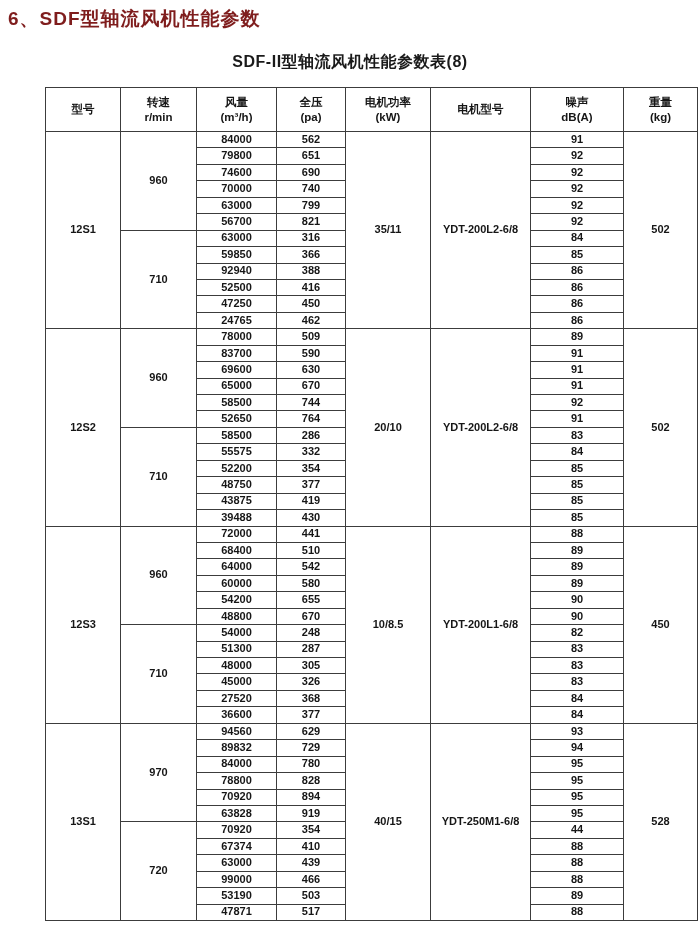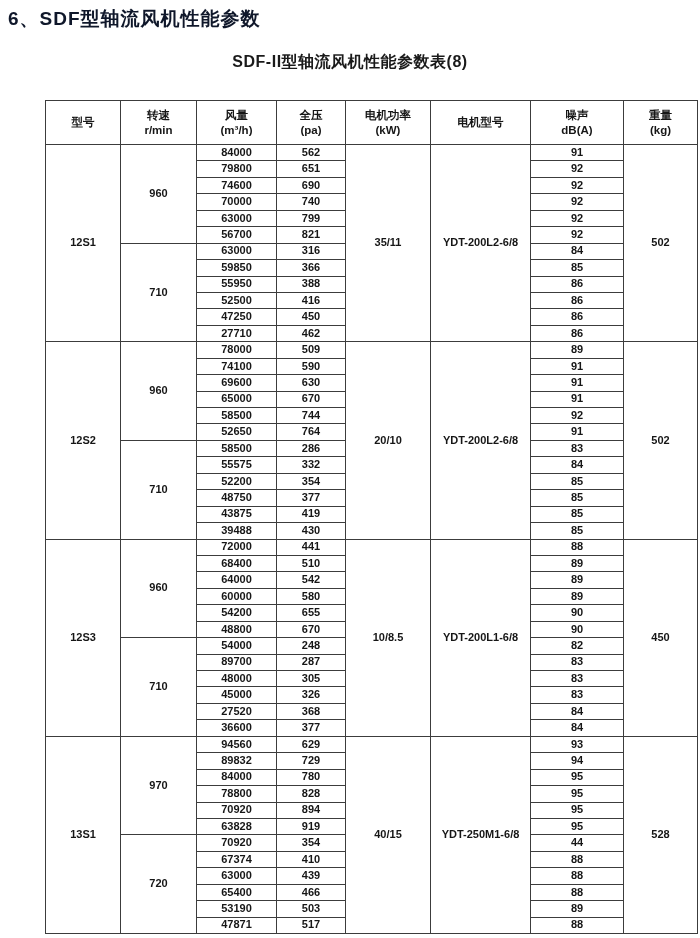--- a/index.html
+++ b/index.html
@@ -18,38 +18,38 @@
     background: #ffffff;
     overflow: hidden;
   }
   .page-title {
     position: absolute;
     left: 8px;
     top: 6px;
     font-size: 19px;
     font-weight: 700;
     letter-spacing: 1px;
-    color: #0f172a;
+    color: #7f1d1d;
     white-space: nowrap;
   }
   .table-title {
     position: absolute;
     left: 0;
     top: 52px;
     width: 700px;
     text-align: center;
     font-size: 16px;
     font-weight: 700;
     letter-spacing: 0.5px;
     color: #1a1a1a;
   }
   table.perf-table {
     position: absolute;
     left: 45px;
-    top: 100px;
+    top: 87px;
     width: 652px;
     height: 834px;
     border-collapse: collapse;
     table-layout: fixed;
     font-size: 11px;
   }
   table.perf-table th,
   table.perf-table td {
     border: 1px solid #3c3c3c;
     text-align: center;
@@ -170,51 +170,51 @@
           <td>63000</td>
           <td>316</td>
           <td>84</td>
         </tr>
         <tr>
           <td>59850</td>
           <td>366</td>
           <td>85</td>
         </tr>
         <tr>
-          <td>55950</td>
+          <td>92940</td>
           <td>388</td>
           <td>86</td>
         </tr>
         <tr>
           <td>52500</td>
           <td>416</td>
           <td>86</td>
         </tr>
         <tr>
           <td>47250</td>
           <td>450</td>
           <td>86</td>
         </tr>
         <tr>
-          <td>27710</td>
+          <td>24765</td>
           <td>462</td>
           <td>86</td>
         </tr>
         <tr class="section-start">
           <td rowspan="12">12S2</td>
           <td rowspan="6">960</td>
           <td>78000</td>
           <td>509</td>
           <td rowspan="12">20/10</td>
           <td rowspan="12">YDT-200L2-6/8</td>
           <td>89</td>
           <td rowspan="12">502</td>
         </tr>
         <tr>
-          <td>74100</td>
+          <td>83700</td>
           <td>590</td>
           <td>91</td>
         </tr>
         <tr>
           <td>69600</td>
           <td>630</td>
           <td>91</td>
         </tr>
         <tr>
           <td>65000</td>
@@ -297,21 +297,21 @@
           <td>670</td>
           <td>90</td>
         </tr>
         <tr>
           <td rowspan="6">710</td>
           <td>54000</td>
           <td>248</td>
           <td>82</td>
         </tr>
         <tr>
-          <td>89700</td>
+          <td>51300</td>
           <td>287</td>
           <td>83</td>
         </tr>
         <tr>
           <td>48000</td>
           <td>305</td>
           <td>83</td>
         </tr>
         <tr>
           <td>45000</td>
@@ -373,21 +373,21 @@
           <td>67374</td>
           <td>410</td>
           <td>88</td>
         </tr>
         <tr>
           <td>63000</td>
           <td>439</td>
           <td>88</td>
         </tr>
         <tr>
-          <td>65400</td>
+          <td>99000</td>
           <td>466</td>
           <td>88</td>
         </tr>
         <tr>
           <td>53190</td>
           <td>503</td>
           <td>89</td>
         </tr>
         <tr>
           <td>47871</td>

